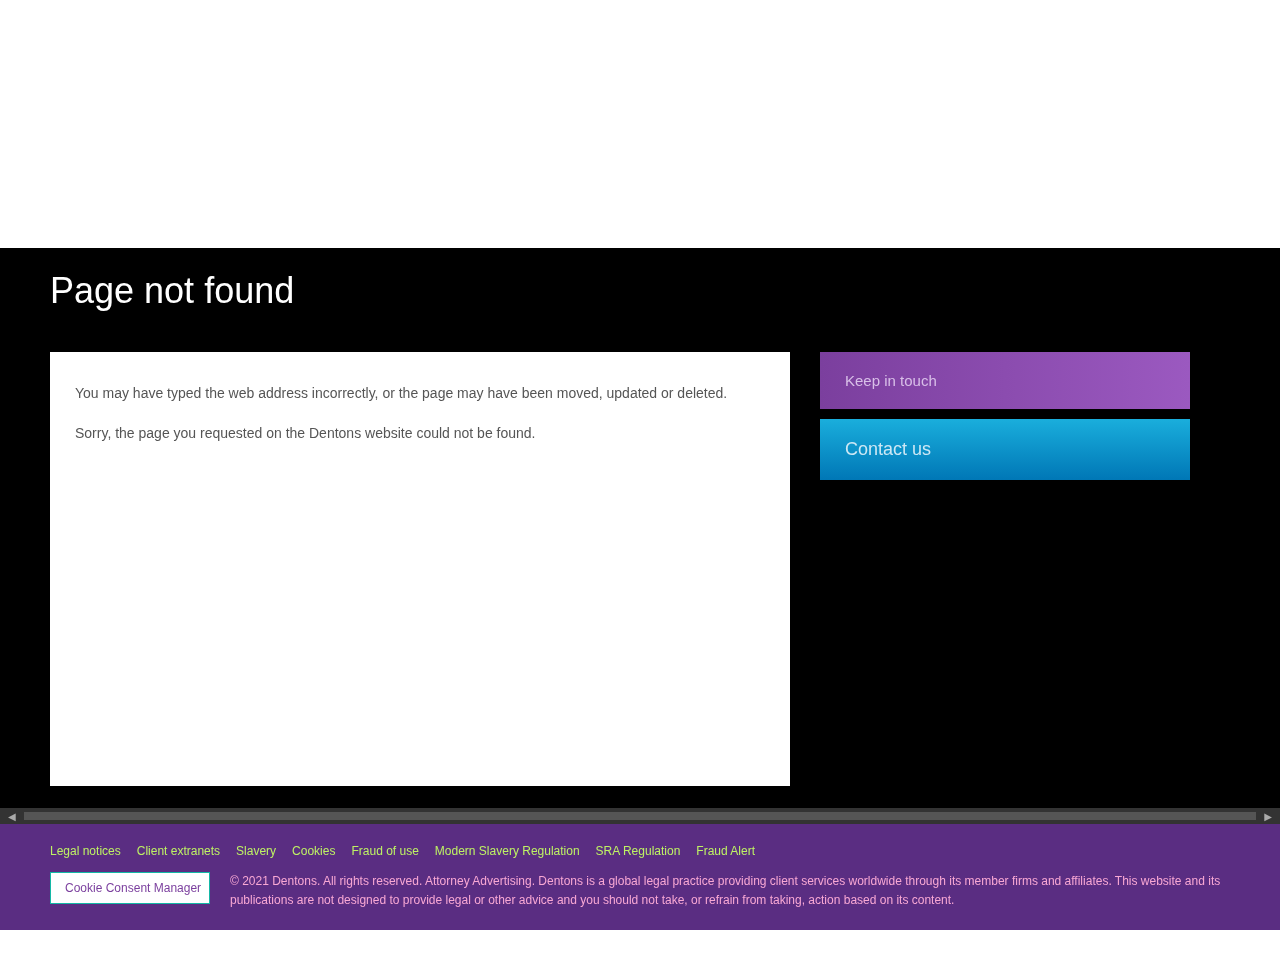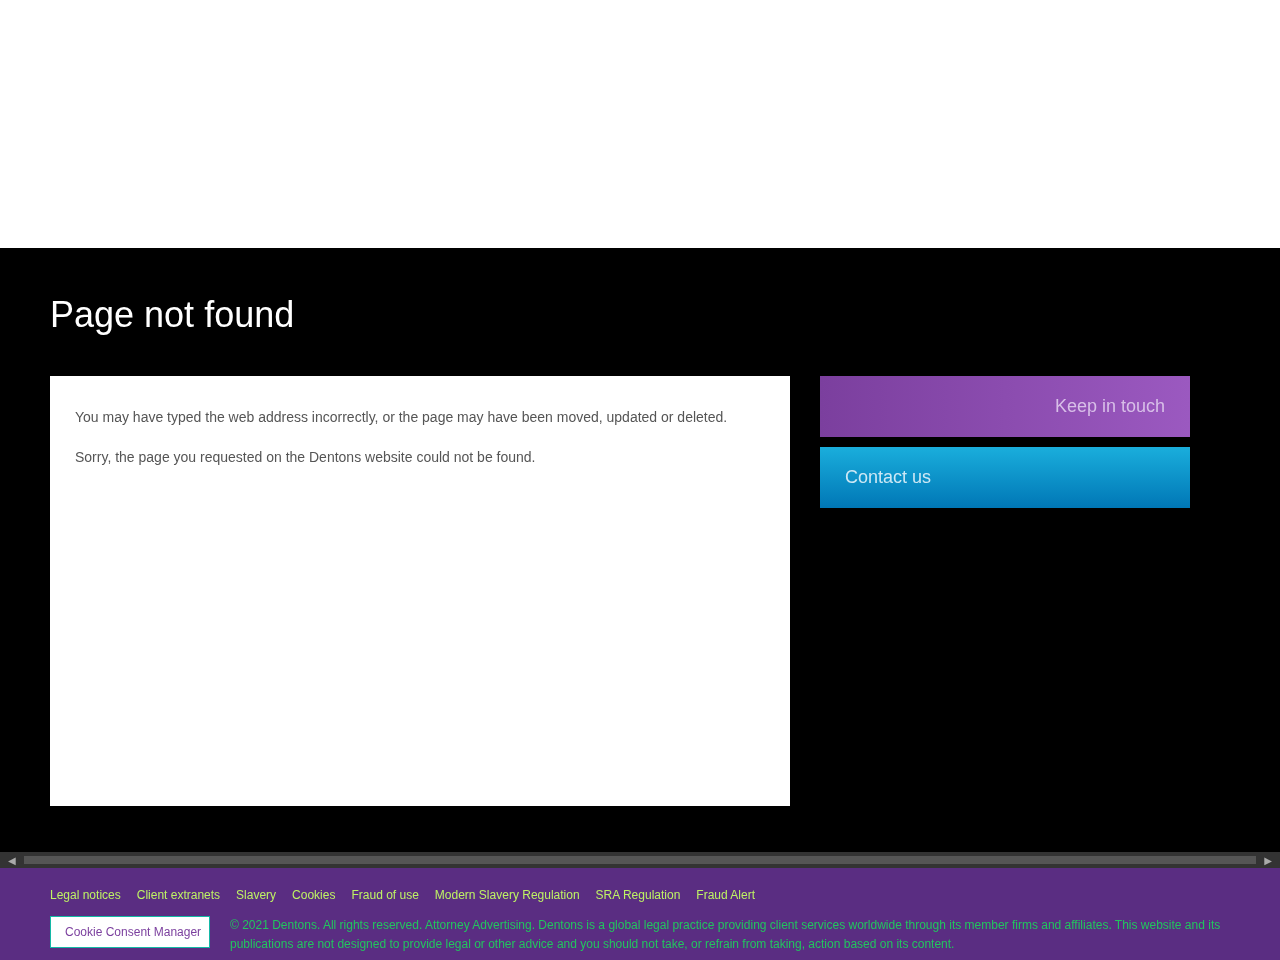--- a/index.html
+++ b/index.html
@@ -9,21 +9,21 @@
     .header-area {
       background: #fff;
       height: 248px;
       width: 100%;
     }
 
     
     .main-dark {
       background: #000;
       min-height: 560px;
-      padding: 46px 50px;
+      padding: 22px 50px;
       display: flex;
       gap: 30px;
     }
 
     .page-title {
       color: #fff;
       font-size: 36px;
       font-weight: 300;
       margin-bottom: 20px;
       width: 100%;
@@ -68,26 +68,26 @@
       display: flex;
       flex-direction: column;
       gap: 10px;
     }
 
     .keep-in-touch-btn {
       display: block;
       padding: 20px 25px;
       background: linear-gradient(to right, #7B3F9E, #9B59C0);
       color: #d8bfe8;
-      font-size: 18px;
+      font-size: 15px;
       font-weight: 300;
       text-decoration: none;
       cursor: pointer;
       border: none;
-      text-align: right;
+      text-align: left;
       width: 100%;
     }
 
     .contact-us-btn {
       display: block;
       padding: 20px 25px;
       background: linear-gradient(to bottom, #1aaedc, #0077b6);
       color: #cde8f5;
       font-size: 18px;
       font-weight: 300;
@@ -161,21 +161,21 @@
       color: #7B3F9E;
       border: 1px solid #14b8a6;
       padding: 8px 14px;
       font-size: 12px;
       cursor: pointer;
       white-space: nowrap;
       min-width: 160px;
     }
 
     .footer-disclaimer {
-      color: #22c55e;
+      color: #f9a8d4;
       font-size: 12px;
       line-height: 1.6;
     }
 
     .title-row {
       margin-bottom: 20px;
     }
   </style>
 </head>
 <body>

